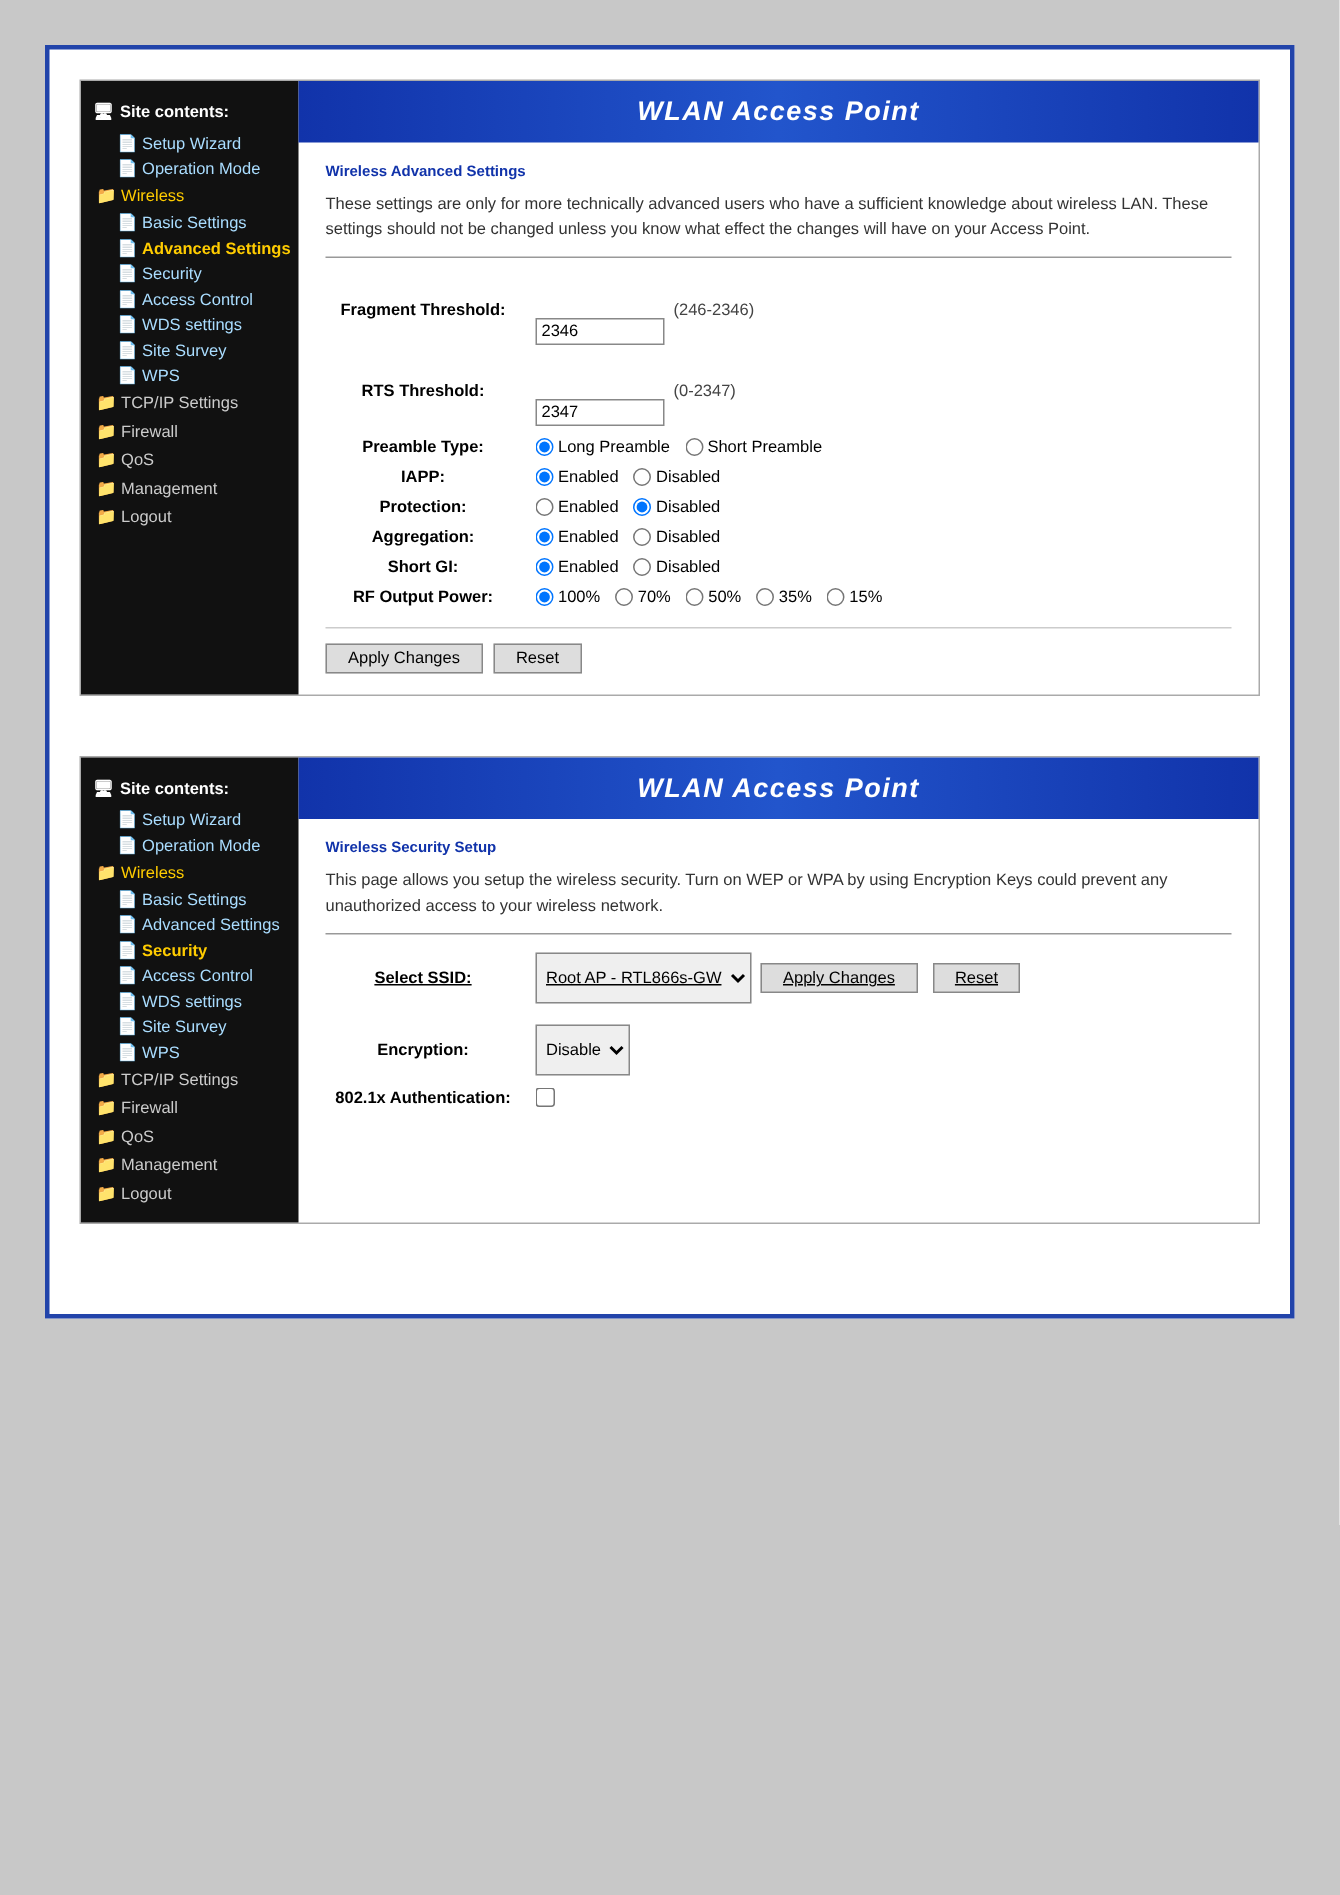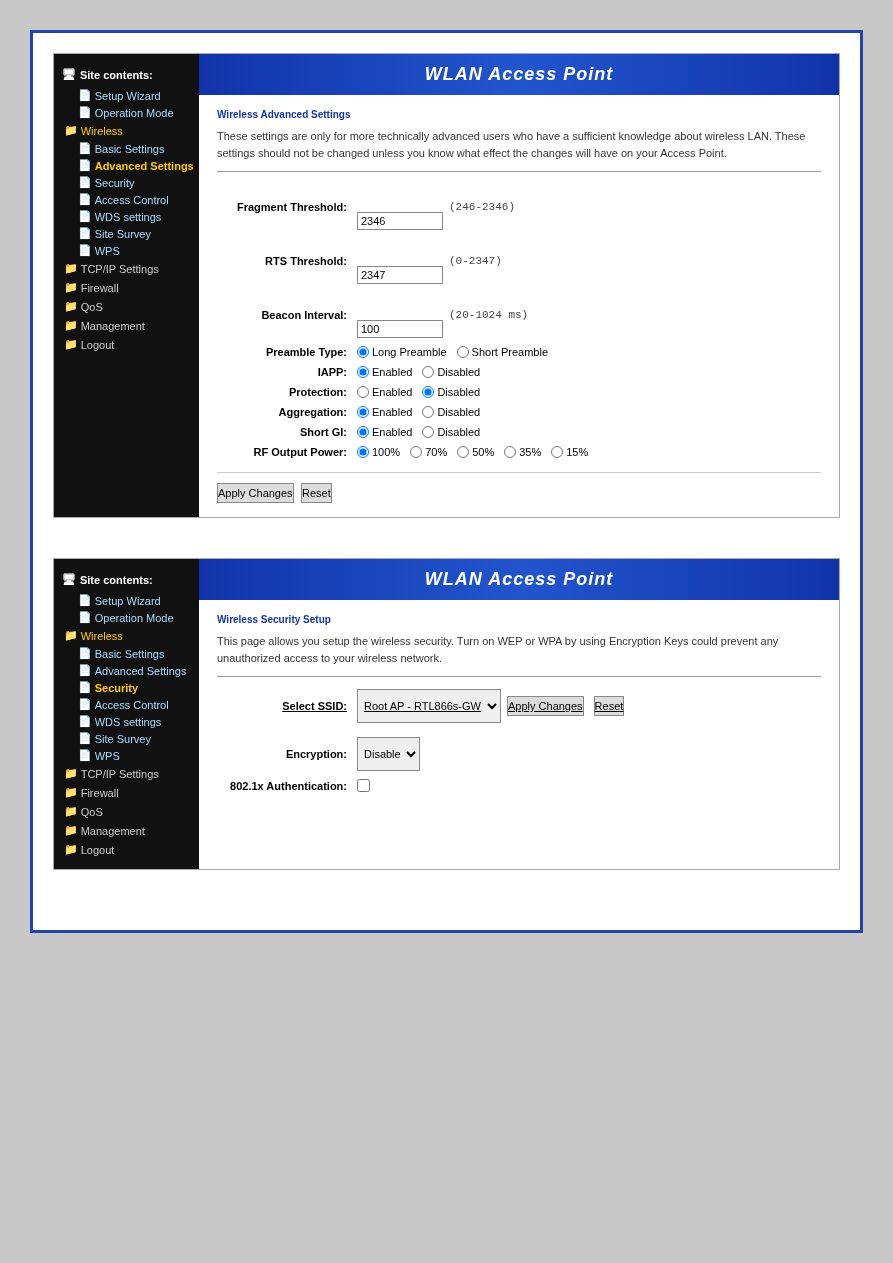--- a/index.html
+++ b/index.html
@@ -101,41 +101,40 @@
     .form-row {
       display: flex;
       align-items: center;
       margin-bottom: 8px;
     }
     .form-label {
       width: 140px;
       font-weight: bold;
       font-size: 11px;
       color: #000000;
-      text-align: right;
+      text-align: center;
       padding-right: 10px;
     }
     .form-value {
       display: flex;
       align-items: center;
       gap: 6px;
       font-size: 11px;
     }
     input[type="text"] {
       width: 86px;
       height: 18px;
       border: 1px solid #888888;
       padding: 1px 3px;
       font-size: 11px;
       margin-top: 28px;
     }
     .hint {
       color: #444444;
       font-size: 11px;
-      font-family: Liberation Mono, monospace;
     }
     
     .radio-group {
       display: flex;
       align-items: flex-start;
       gap: 10px;
     }
     .radio-option {
       display: flex;
       align-items: center;
@@ -143,21 +142,21 @@
       font-size: 11px;
     }
     input[type="radio"] {
       width: 12px;
       height: 12px;
     }
     
     .btn {
       background: #dddddd;
       border: 1px solid #888888;
-      padding: 3px 0;
+      padding: 3px 14px;
       font-size: 11px;
       cursor: pointer;
       margin-right: 4px;
     }
     .button-row {
       margin-top: 14px;
       padding-top: 10px;
       border-top: 1px solid #cccccc;
     }
     
@@ -268,27 +267,20 @@
           </div>
 
           <div class="form-row">
             <div class="form-label">RTS Threshold:</div>
             <div class="form-value">
               <input type="text" value="2347" style="">
               <span class="hint">(0-2347)</span>
             </div>
           </div>
 
-          <div class="form-row">
-            <div class="form-label">Beacon Interval:</div>
-            <div class="form-value">
-              <input type="text" value="100" style="">
-              <span class="hint">(20-1024 ms)</span>
-            </div>
-          </div>
 
           <div class="form-row">
             <div class="form-label">Preamble Type:</div>
             <div class="form-value radio-group">
               <label class="radio-option">
                 <input type="radio" name="preamble" checked="" style="">
                 <span>Long Preamble</span>
               </label>
               <label class="radio-option">
                 <input type="radio" name="preamble" style="">

